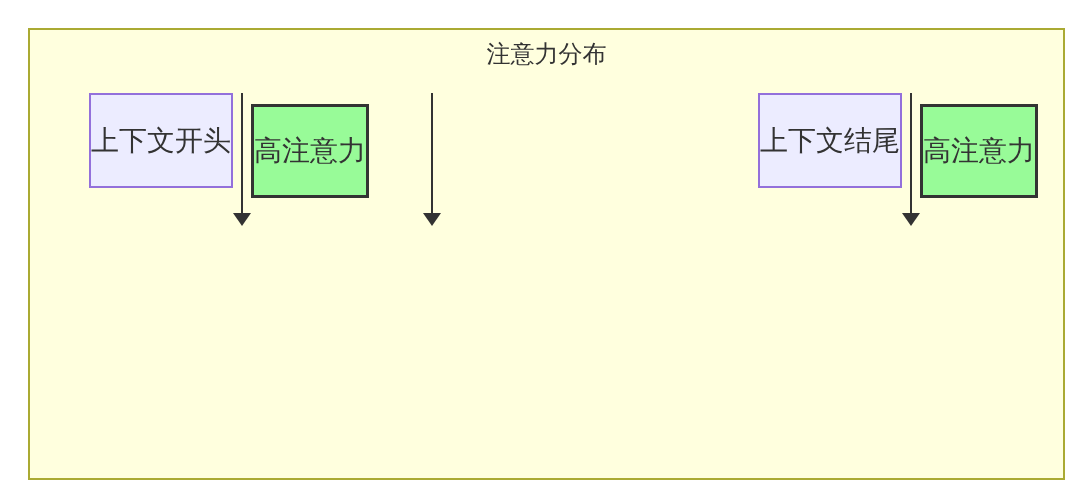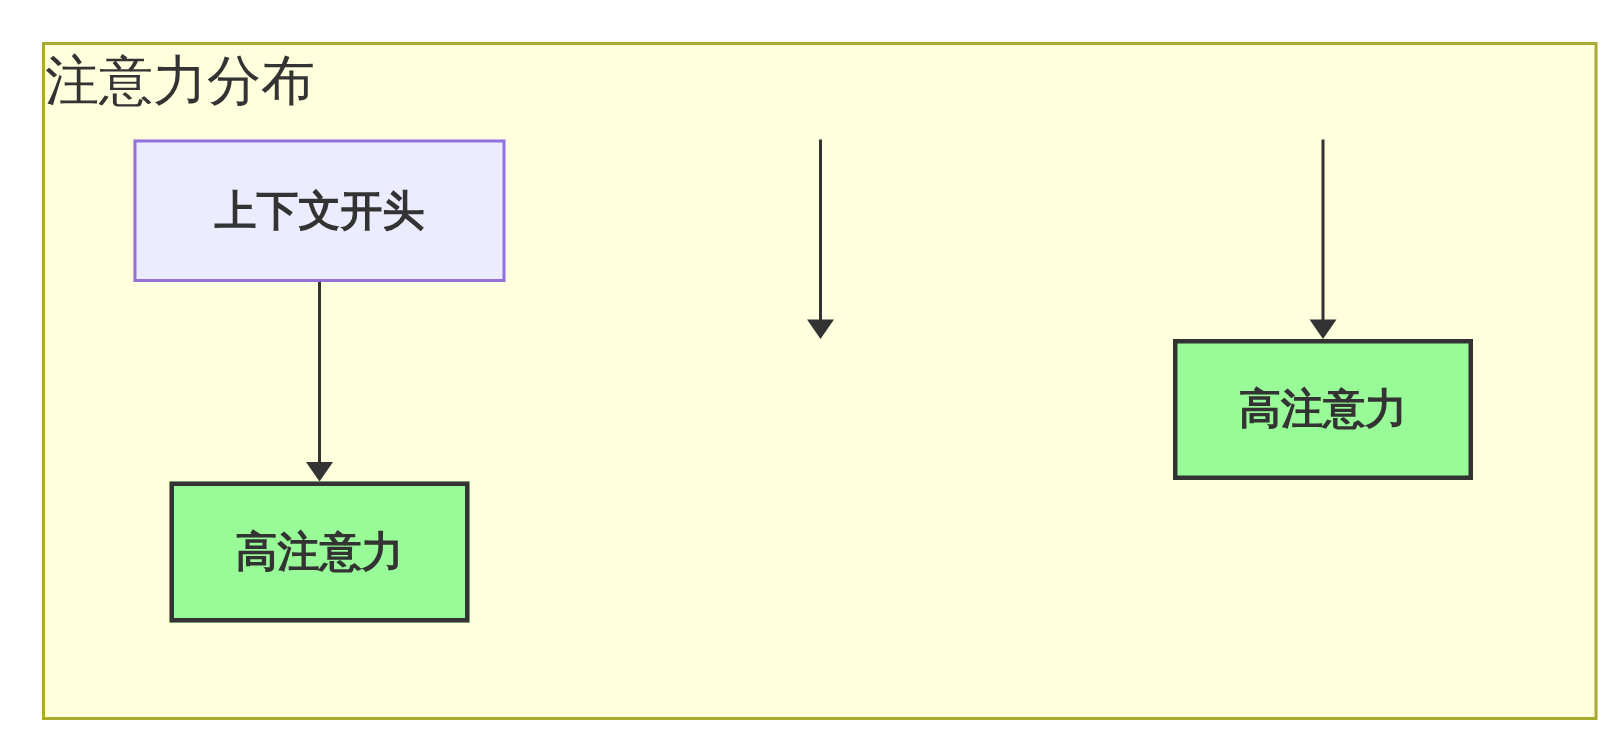--- a/index.html
+++ b/index.html
@@ -23,32 +23,32 @@
     height: 452px;
     box-sizing: border-box;
     background: var(--container-bg, #FFFFDE);
     border: 2px solid var(--container-border, #AAAA33);
   }
   .title {
     position: absolute;
     top: 7px;
     left: 0;
     right: 0;
-    font-size: 36px;
+    text-align: center;
+    font-size: 24px;
     line-height: 34px;
     color: var(--text, #333333);
   }
   .col {
     position: absolute;
     top: 63px;
     width: 248px;
     display: flex;
-    flex-direction: column;
-    align-items: center;
-    font-weight: bold;
+    flex-direction: row;
+    align-items: flex-start;
   }
   .col-1 { left: 59px; }
   .col-2 { left: 393px; }
   .col-3 { left: 728px; }
   .node {
     box-sizing: border-box;
     display: flex;
     align-items: center;
     justify-content: center;
     font-size: 28px;
@@ -85,20 +85,21 @@
     width: 0;
     height: 0;
     border-left: 9px solid transparent;
     border-right: 9px solid transparent;
     border-top: 13px solid var(--arrow, #333333);
   }
   .target {
     width: 200px;
     height: 94px;
     border: 3px solid var(--node-border, #333333);
+    margin-top: 11px;
   }
   .target[data-level="high"] { background: var(--high-bg, #98FB98); }
   .target[data-level="low"]  { background: var(--low-bg, #FF9999); }
 </style>
 </head>
 <body>
 
 <div class="page">
   <div class="container">
     <div class="title">注意力分布</div>
@@ -117,20 +118,23 @@
     </div>
 
     <div class="col col-2">
       <div class="arrow">
         <div class="arrow-line"></div>
         <div class="arrow-head"></div>
       </div>
     </div>
 
     <div class="col col-3">
+      <div class="node source">
+        <span>上下文结尾</span>
+      </div>
       <div class="arrow">
         <div class="arrow-line"></div>
         <div class="arrow-head"></div>
       </div>
       <div class="node target" data-level="high">
         <span>高注意力</span>
       </div>
     </div>
   </div>
 </div>

